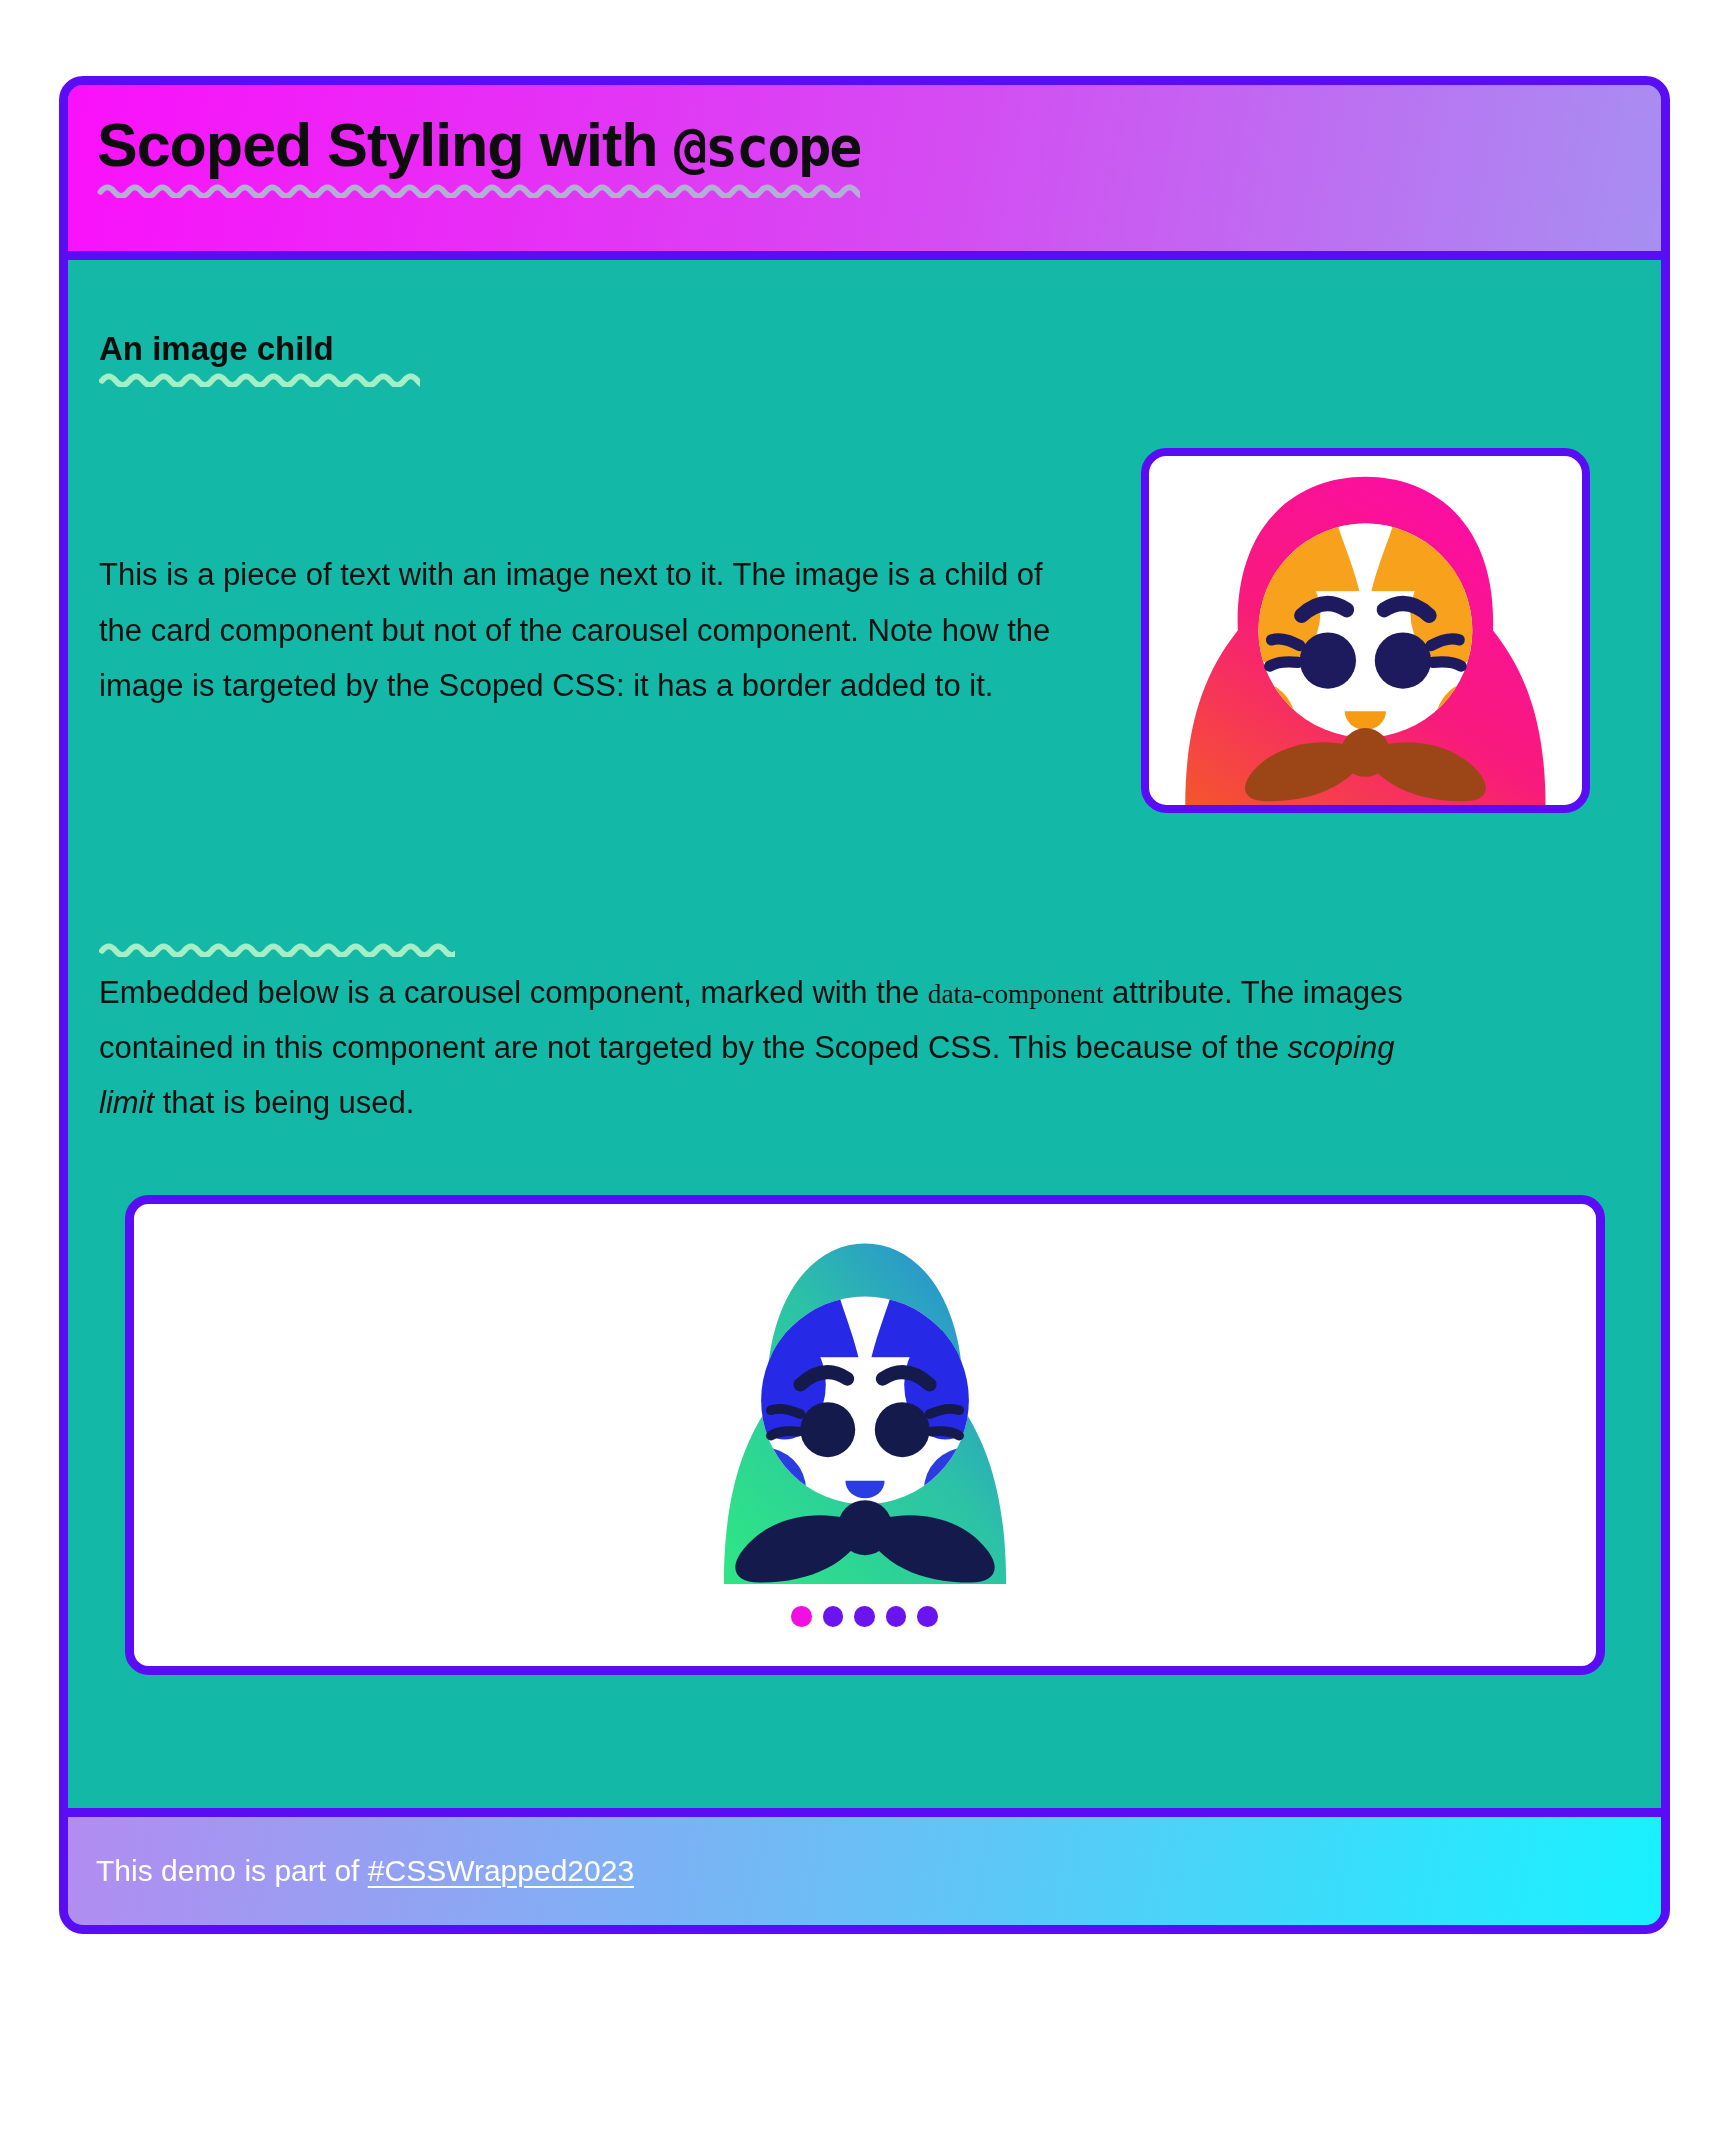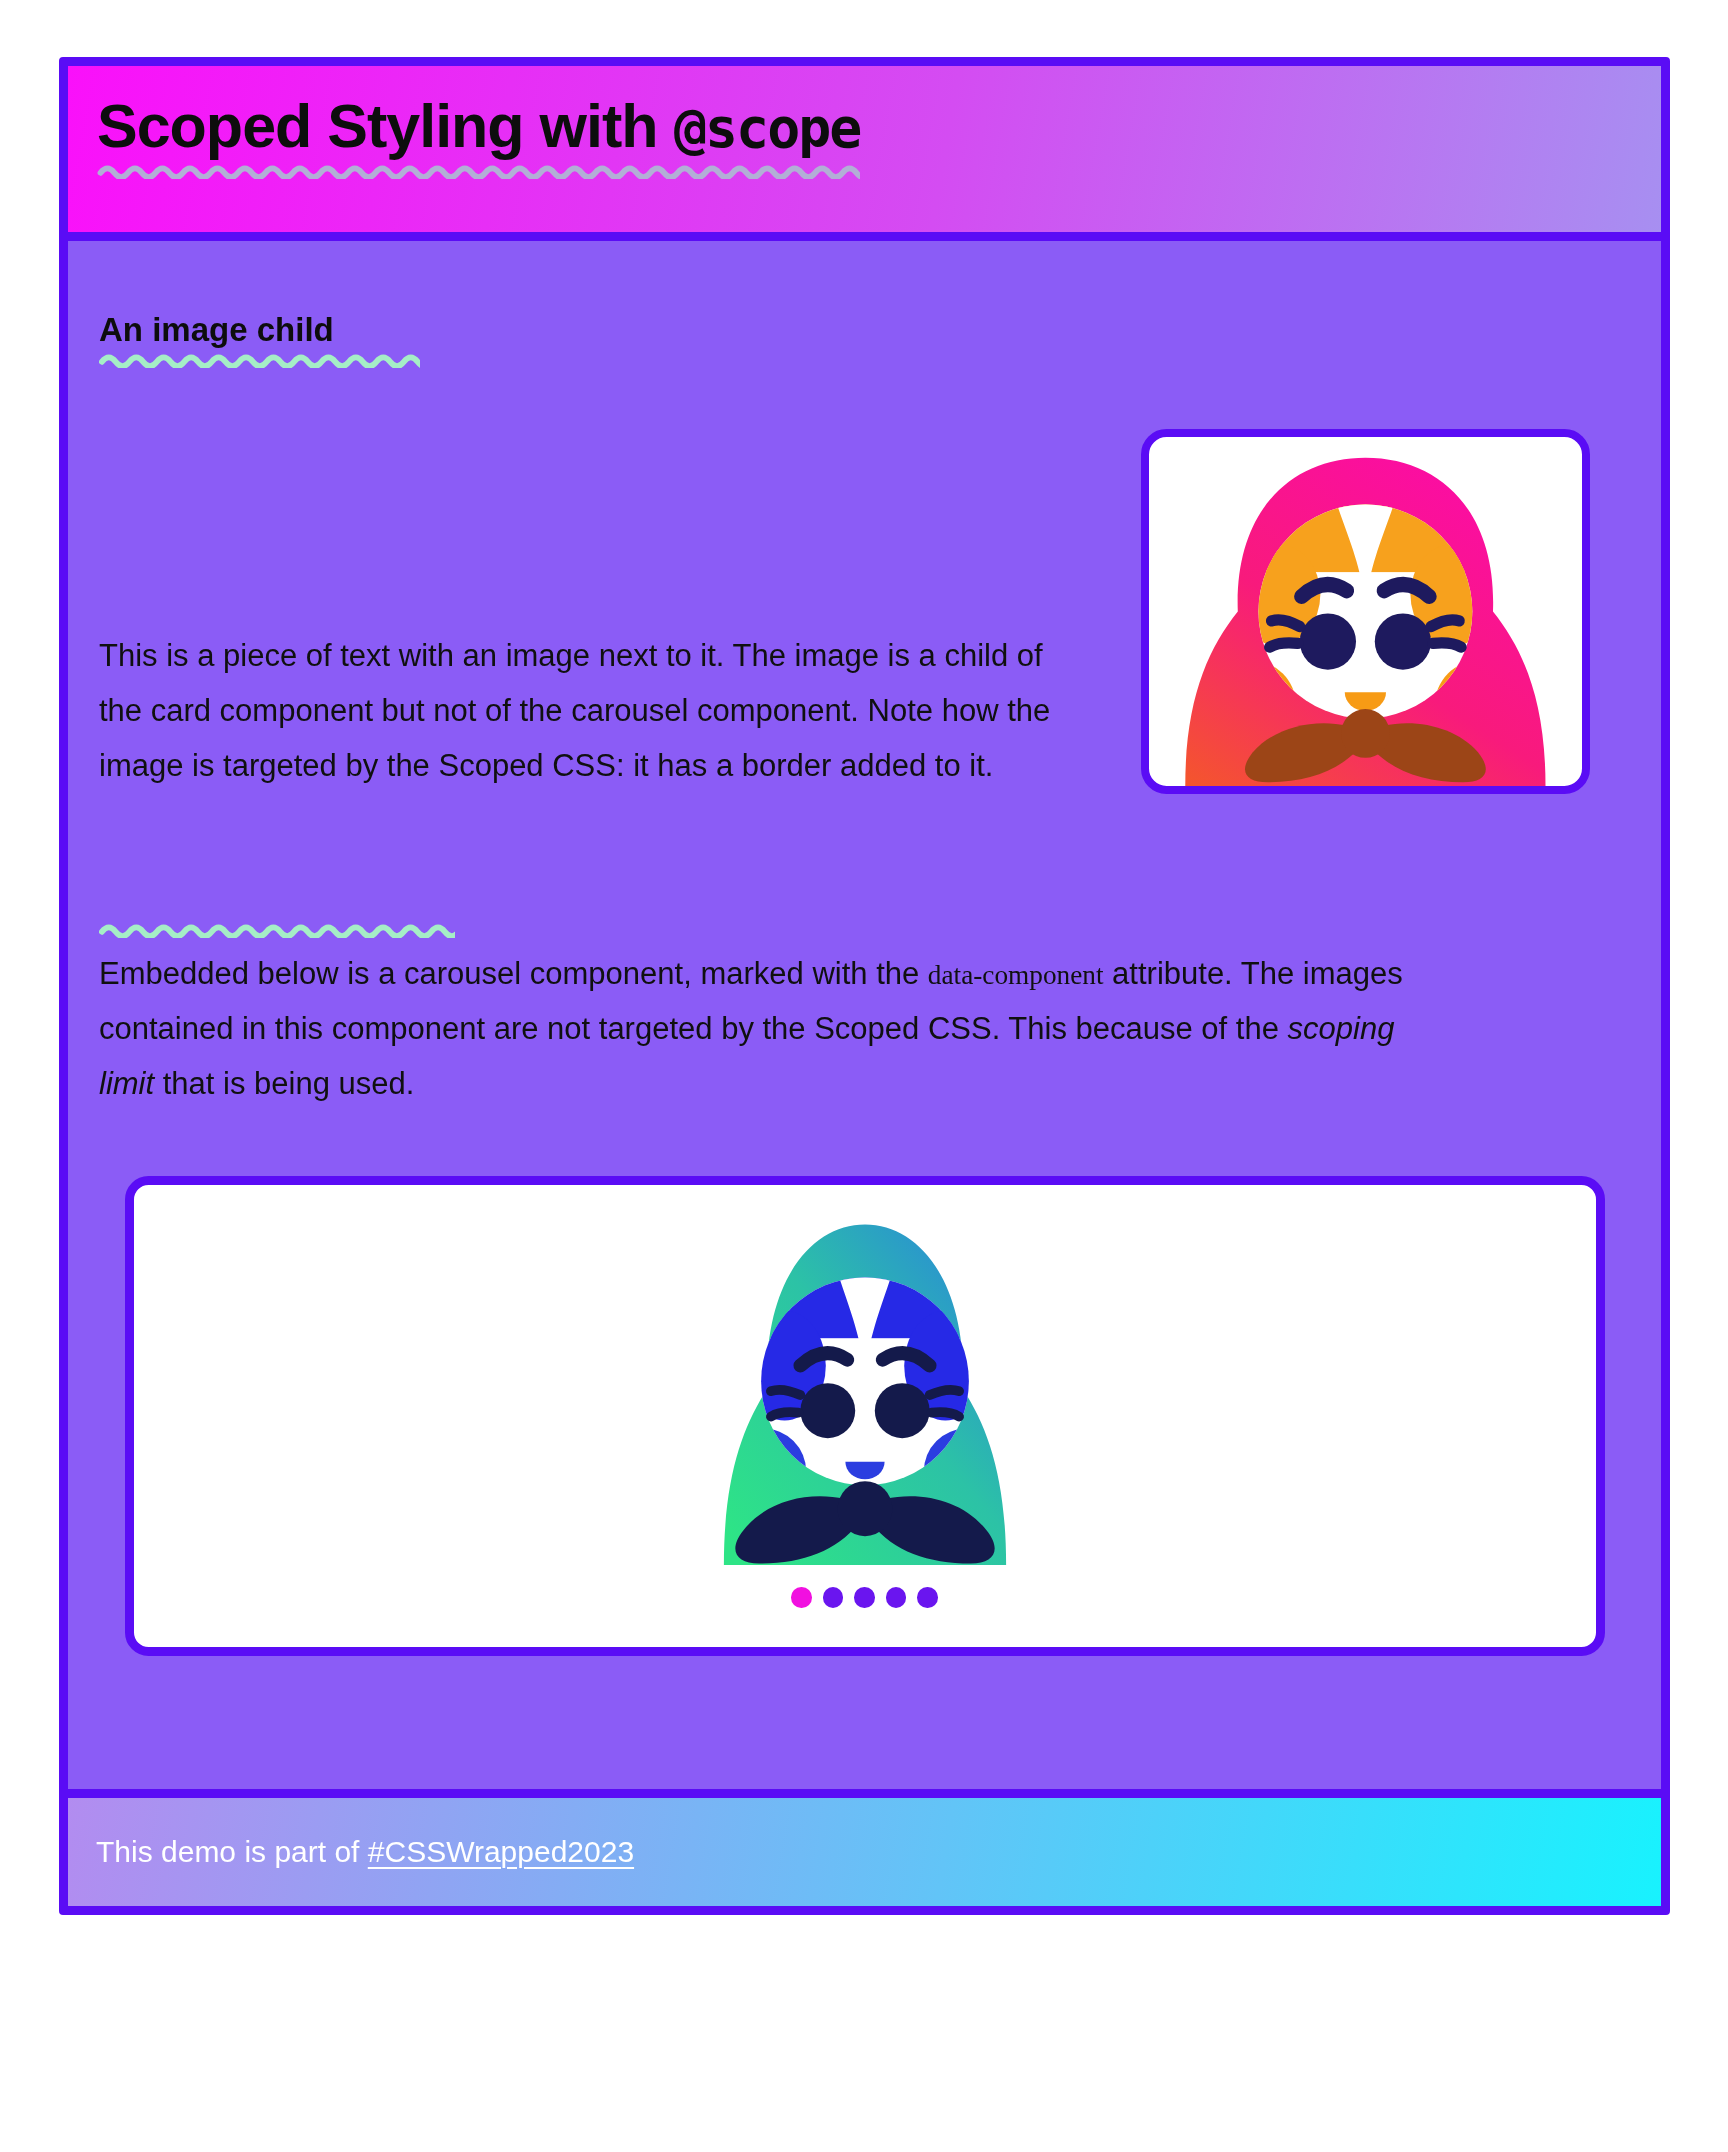--- a/index.html
+++ b/index.html
@@ -1,36 +1,36 @@
 <!DOCTYPE html>
 <html><head>
 <meta charset="utf-8">
 <style>
   html,body{margin:0;padding:0;background:#ffffff;}
   body{width:1729px;font-family:"Liberation Sans","DejaVu Sans",sans-serif;color:#0d0d0d;}
-  .card{margin:57px 59px;border:9.8px solid #5a0cf5;border-radius:4px;overflow:hidden;background:#8b5cf6;}
+  .card{margin:76px 59px;border:9.8px solid #5a0cf5;border-radius:24px;overflow:hidden;background:#14b8a6;}
 
   
   .hdr{background:linear-gradient(100deg,#fa10fa 0%,#d44cf2 55%,#a78ff1 100%);
        border-bottom:9.8px solid #5a0cf5;padding:25.5px 29px 53px;}
   h1{margin:0;font-size:61px;font-weight:700;letter-spacing:-1px;line-height:1.12;}
   h1 code{font-family:"DejaVu Sans Mono","Liberation Mono",monospace;font-size:.9em;margin-left:.3em;letter-spacing:-2px;font-weight:700;}
   .h-wrap{display:inline-block;}
   svg.squiggle{display:block;width:100%;height:16.7px;margin-top:2px;}
   svg.squiggle path{fill:none;stroke-width:6;stroke-linecap:round;}
   .squiggle.lavender path{stroke:#b2aed6;}
   .squiggle.mint path{stroke:#a5eec6;}
 
   
   main{padding:47px 31px 0;}
   h2{margin:23.5px 0 0;font-size:33px;font-weight:700;line-height:1.15;}
   h2.second{margin-top:114px;}
   p.body{margin:0;font-size:31px;line-height:1.78;color:#101010;}
   code.inline{font-family:Liberation Serif, serif;font-size:.88em;}
-  .row{display:flex;align-items:flex-end;gap:47px;margin-top:61px;}
+  .row{display:flex;align-items:center;gap:47px;margin-top:61px;}
   .row p.body{flex:1;max-width:995px;}
   .framed{flex:0 0 auto;width:433px;height:349px;border:8.8px solid #5a0cf5;border-radius:25.5px;
           background:#fff;display:flex;align-items:flex-end;justify-content:center;overflow:hidden;}
   .framed svg{display:block;height:100%;}
   .para2{margin-top:55px;max-width:1313px;}
 
   .carousel{margin:65px 25.5px 133px;border:9.8px solid #5a0cf5;border-radius:23.5px;background:#fff;
             display:flex;flex-direction:column;align-items:center;padding:15.7px 0 39px;}
   .carousel svg.doll{width:392px;height:auto;display:block;}
   .dots{display:flex;gap:10.8px;margin-top:21.6px;}

